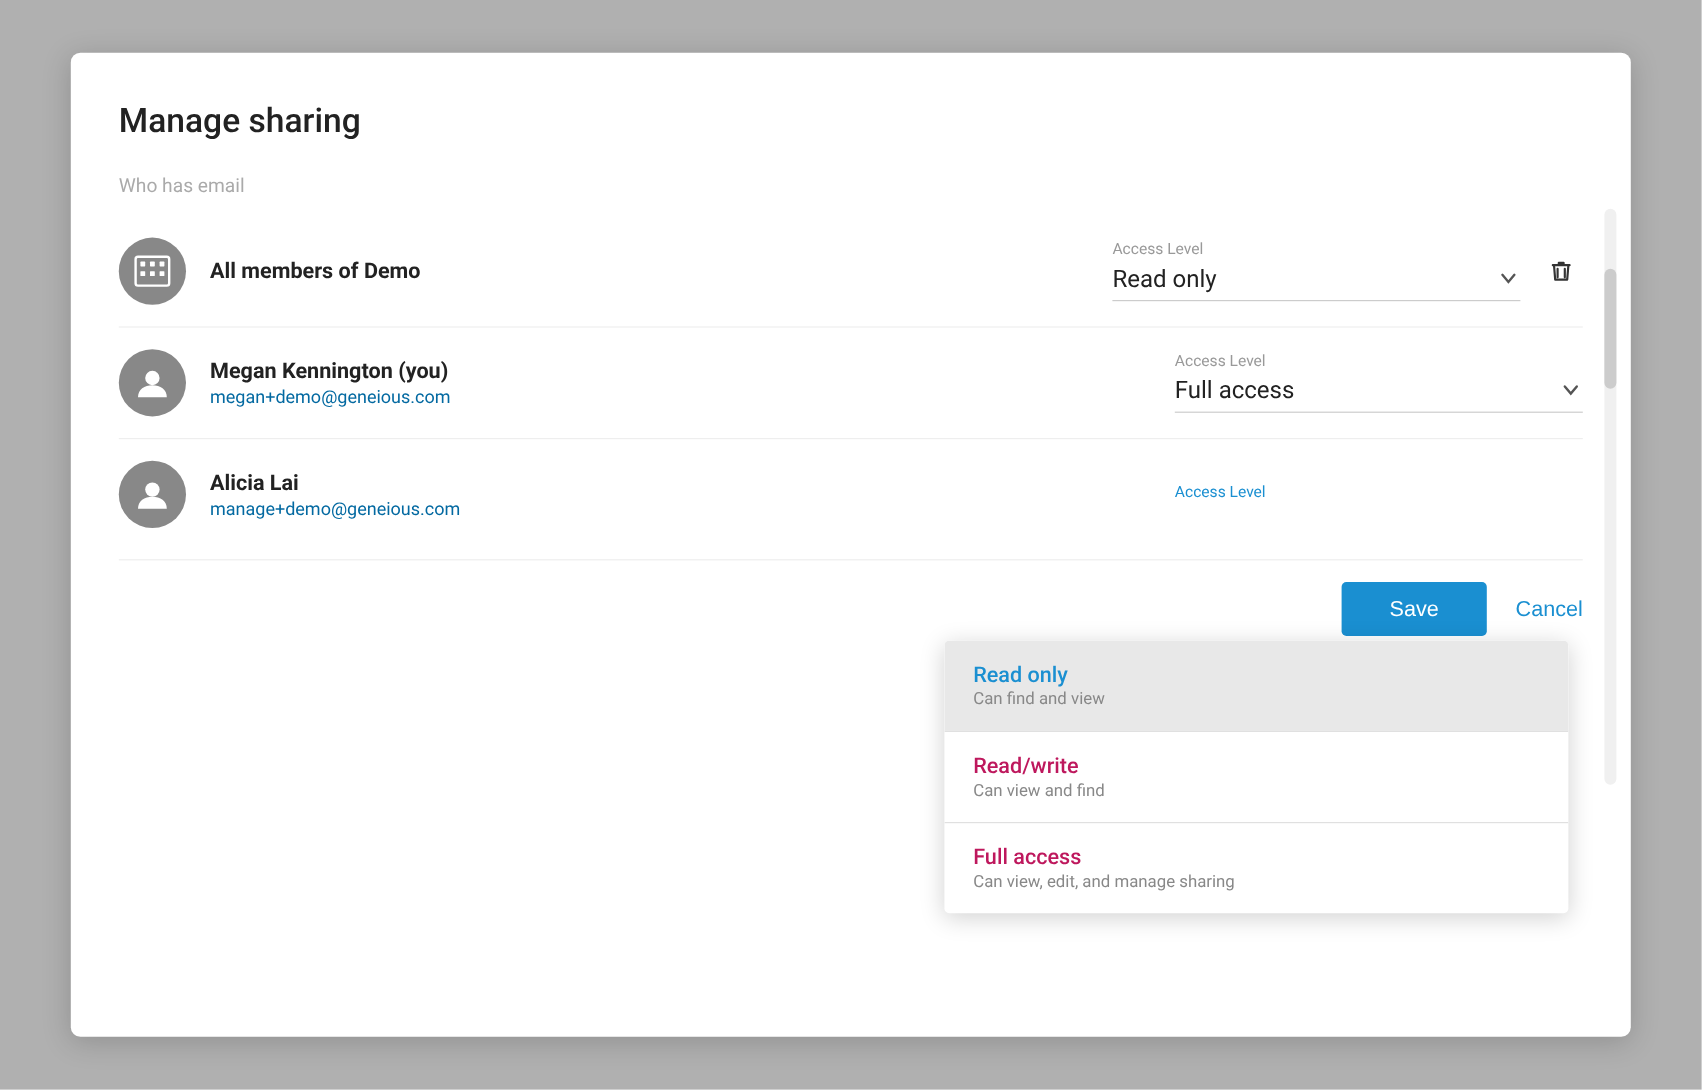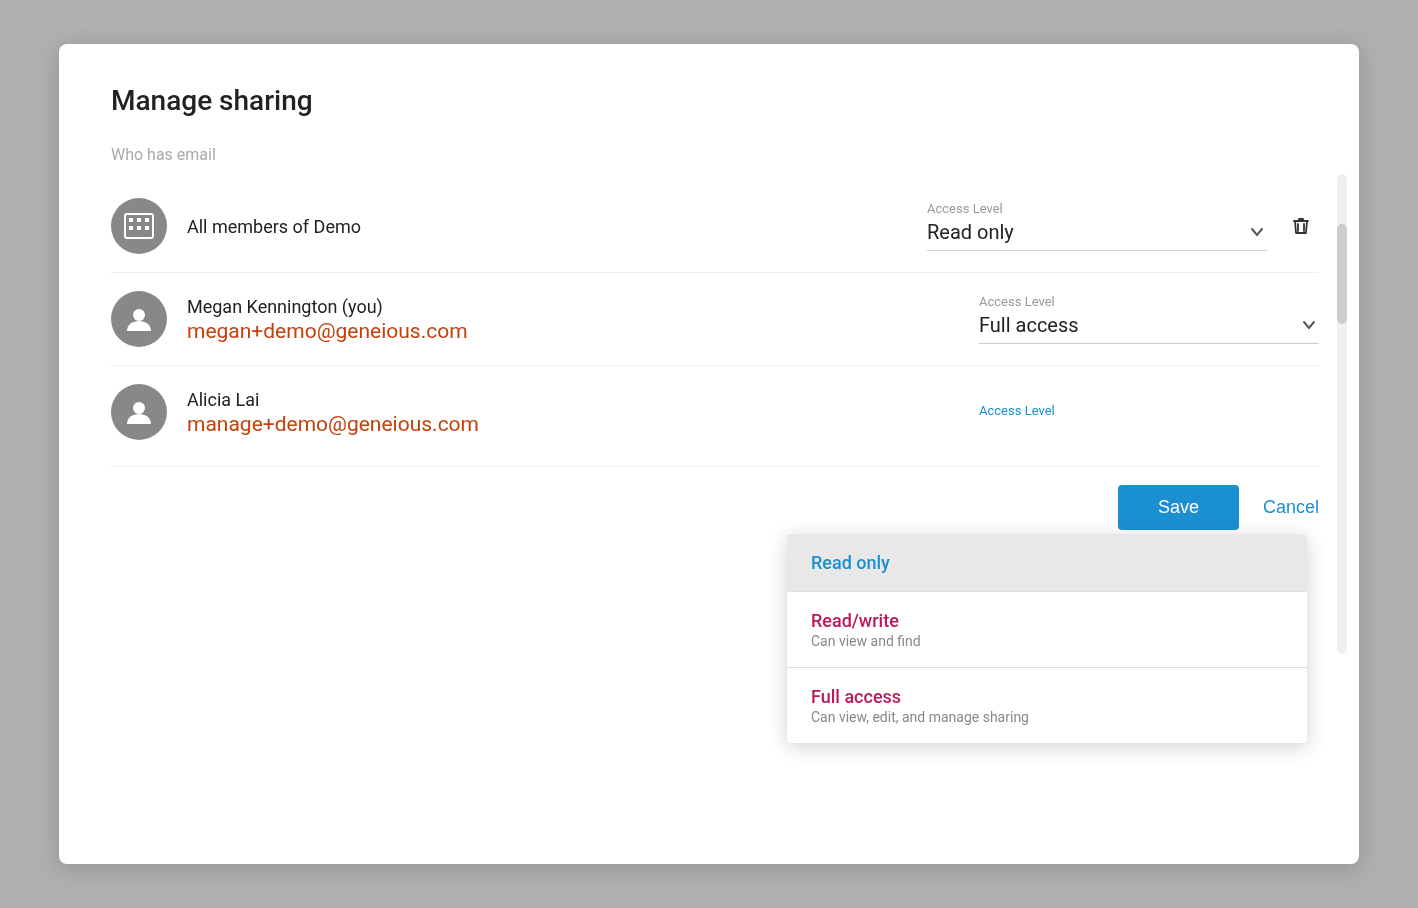--- a/index.html
+++ b/index.html
@@ -10,21 +10,21 @@
       justify-content: center;
       width: 1418px;
       height: 908px;
       font-family: -apple-system, BlinkMacSystemFont, 'Segoe UI', Roboto, sans-serif;
     }
     .dialog {
       background: #fff;
       border-radius: 8px;
       width: 1300px;
       min-height: 820px;
-      padding: 40px 40px 0 52px;
+      padding: 40px 40px 0 40px;
       position: relative;
       box-shadow: 0 4px 24px rgba(0,0,0,0.18);
       overflow: hidden;
     }
     .dialog-title {
       font-size: 28px;
       font-weight: 500;
       color: #222;
       margin-bottom: 28px;
     }
@@ -63,26 +63,26 @@
     .avatar-building {
       background: #888;
     }
     .avatar svg {
       width: 32px;
       height: 32px;
       fill: #fff;
     }
     .member-name {
       font-size: 18px;
-      font-weight: 400;
+      font-weight: 700;
       color: #222;
     }
     .member-email {
-      font-size: 21px;
-      color: #c2410c;
+      font-size: 15px;
+      color: #0369a1;
       margin-top: 2px;
     }
     .member-right {
       display: flex;
       align-items: center;
       gap: 16px;
       position: relative;
     }
     .access-control {
       display: flex;
@@ -346,20 +346,21 @@
     </div>
 
   </div>
 
   <hr class="divider">
 
 
   <div class="dropdown-overlay">
     <div class="dropdown-item selected">
       <div class="dropdown-item-title blue">Read only</div>
+      <div class="dropdown-item-desc">Can find and view</div>
     </div>
     <hr class="dropdown-divider">
     <div class="dropdown-item">
       <div class="dropdown-item-title">Read/write</div>
       <div class="dropdown-item-desc">Can view and find</div>
     </div>
     <hr class="dropdown-divider">
     <div class="dropdown-item">
       <div class="dropdown-item-title">Full access</div>
       <div class="dropdown-item-desc">Can view, edit, and manage sharing</div>

